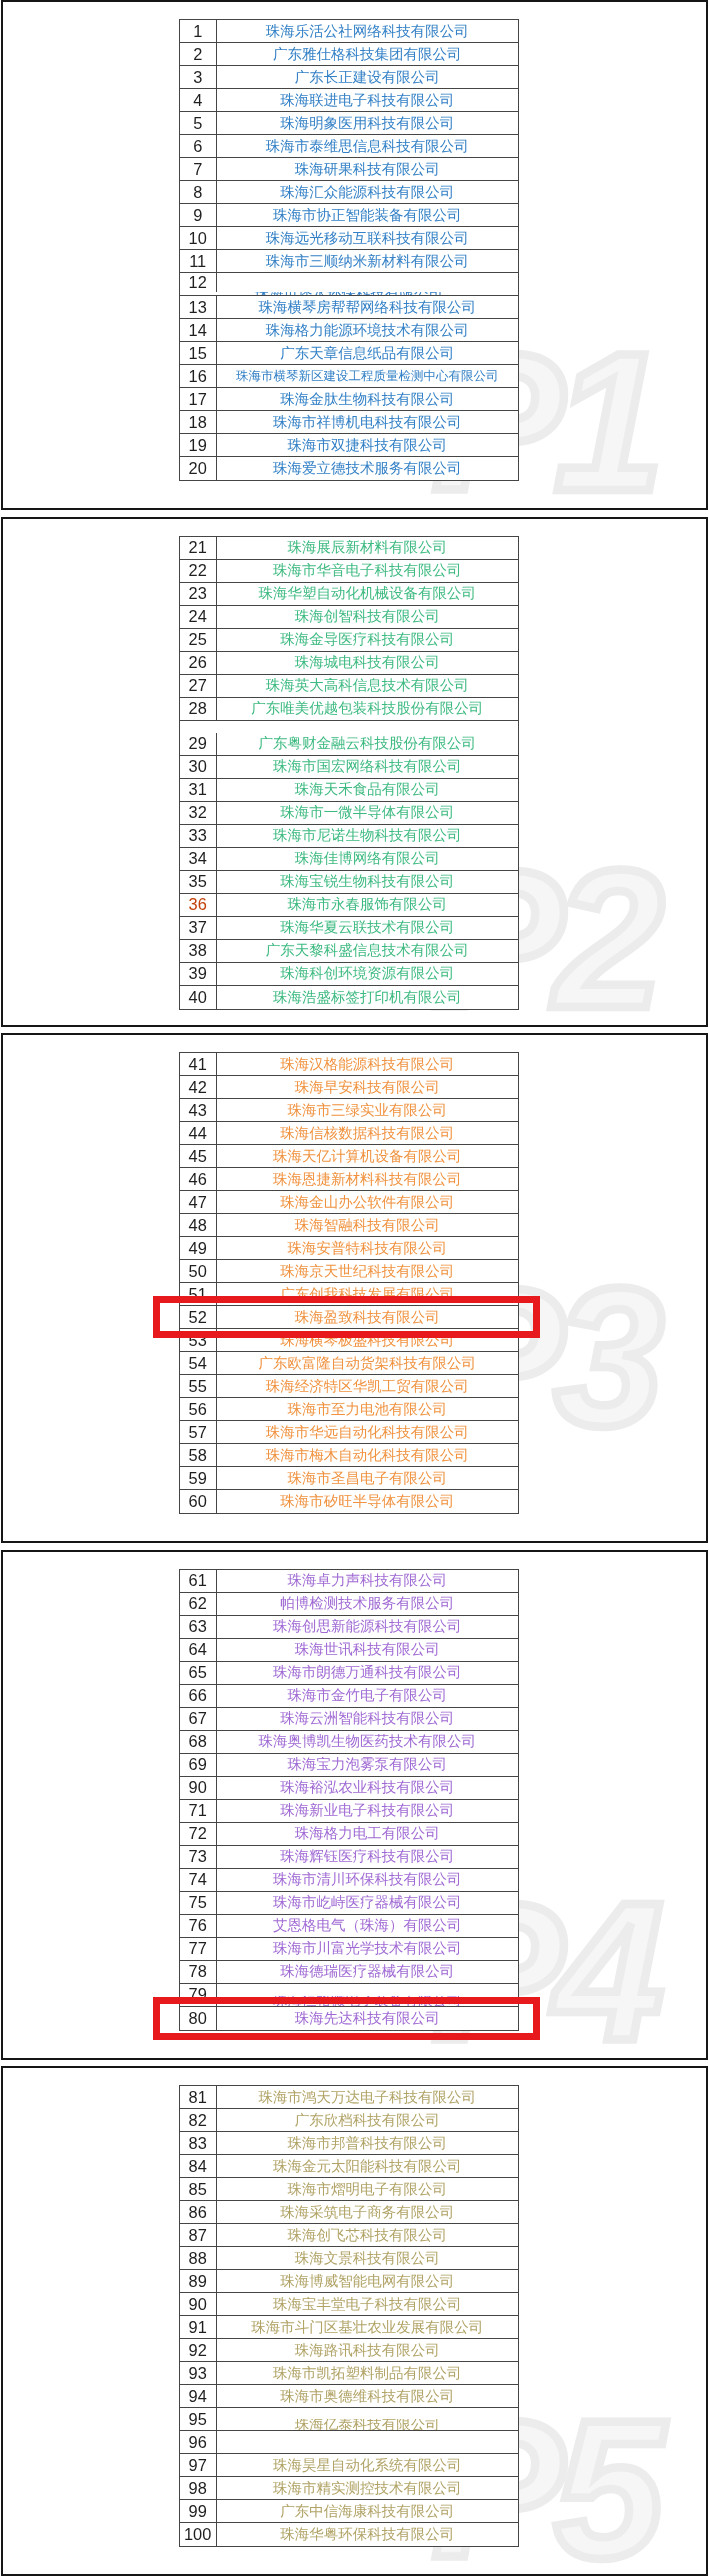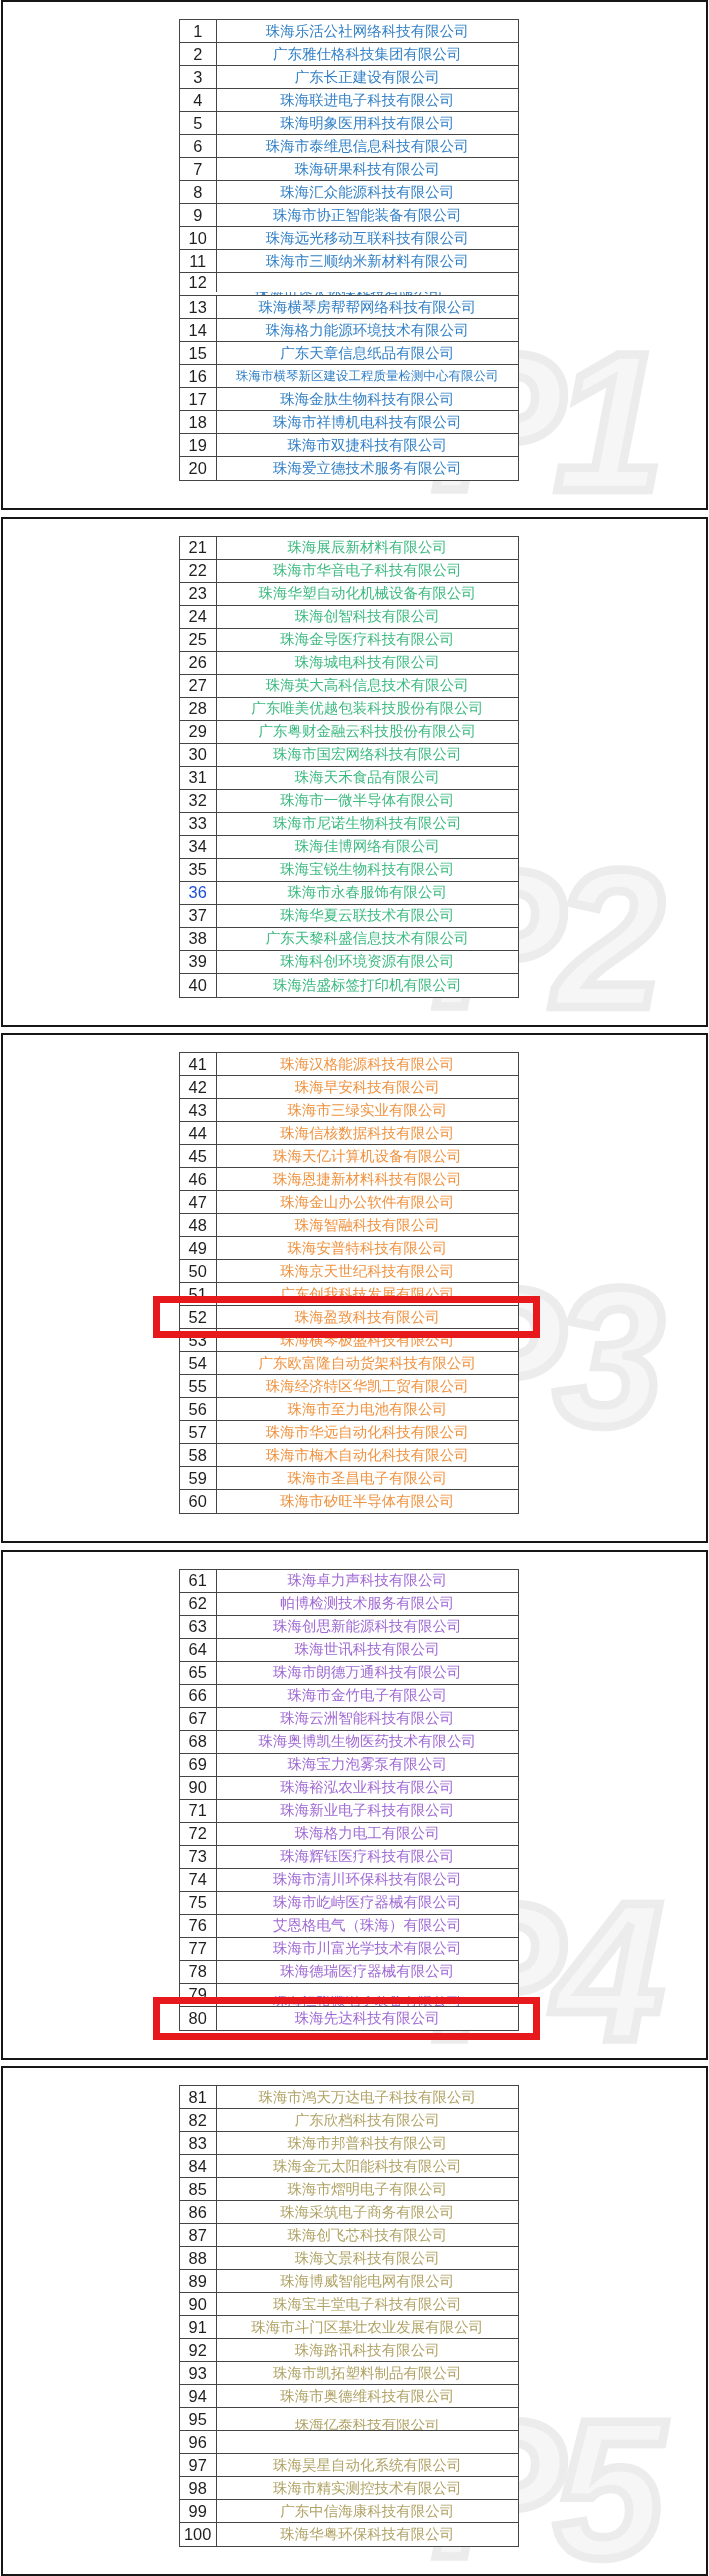--- a/index.html
+++ b/index.html
@@ -164,21 +164,21 @@
           <div class="cell-name" style="color: rgb(61, 186, 128);">珠海城电科技有限公司</div>
         </div>
         <div class="row" style="border-bottom-color: rgb(69, 69, 69);">
           <div class="cell-num" style="color: rgb(31, 31, 31); border-right-color: rgb(69, 69, 69);">27</div>
           <div class="cell-name" style="color: rgb(61, 186, 128);">珠海英大高科信息技术有限公司</div>
         </div>
         <div class="row" style="border-bottom-color: rgb(69, 69, 69);">
           <div class="cell-num" style="color: rgb(31, 31, 31); border-right-color: rgb(69, 69, 69);">28</div>
           <div class="cell-name" style="color: rgb(61, 186, 128);">广东唯美优越包装科技股份有限公司</div>
         </div>
-        <div class="row" style="border-bottom-color: rgb(69, 69, 69);">
+        <div class="row" style="border-bottom-color: rgb(69, 69, 69); margin-top: 12px;">
           <div class="cell-num" style="color: rgb(31, 31, 31); border-right-color: rgb(69, 69, 69);">29</div>
           <div class="cell-name" style="color: rgb(61, 186, 128);">广东粤财金融云科技股份有限公司</div>
         </div>
         <div class="row" style="border-bottom-color: rgb(69, 69, 69);">
           <div class="cell-num" style="color: rgb(31, 31, 31); border-right-color: rgb(69, 69, 69);">30</div>
           <div class="cell-name" style="color: rgb(61, 186, 128);">珠海市国宏网络科技有限公司</div>
         </div>
         <div class="row" style="border-bottom-color: rgb(69, 69, 69);">
           <div class="cell-num" style="color: rgb(31, 31, 31); border-right-color: rgb(69, 69, 69);">31</div>
           <div class="cell-name" style="color: rgb(61, 186, 128);">珠海天禾食品有限公司</div>
@@ -193,21 +193,21 @@
         </div>
         <div class="row" style="border-bottom-color: rgb(69, 69, 69);">
           <div class="cell-num" style="color: rgb(31, 31, 31); border-right-color: rgb(69, 69, 69);">34</div>
           <div class="cell-name" style="color: rgb(61, 186, 128);">珠海佳博网络有限公司</div>
         </div>
         <div class="row" style="border-bottom-color: rgb(69, 69, 69);">
           <div class="cell-num" style="color: rgb(31, 31, 31); border-right-color: rgb(69, 69, 69);">35</div>
           <div class="cell-name" style="color: rgb(61, 186, 128);">珠海宝锐生物科技有限公司</div>
         </div>
         <div class="row" style="border-bottom-color: rgb(69, 69, 69);">
-          <div class="cell-num" style="color: #1d4ed8; border-right-color: rgb(69, 69, 69);">36</div>
+          <div class="cell-num" style="color: #c2410c; border-right-color: rgb(69, 69, 69);">36</div>
           <div class="cell-name" style="color: rgb(61, 186, 128);">珠海市永春服饰有限公司</div>
         </div>
         <div class="row" style="border-bottom-color: rgb(69, 69, 69);">
           <div class="cell-num" style="color: rgb(31, 31, 31); border-right-color: rgb(69, 69, 69);">37</div>
           <div class="cell-name" style="color: rgb(61, 186, 128);">珠海华夏云联技术有限公司</div>
         </div>
         <div class="row" style="border-bottom-color: rgb(69, 69, 69);">
           <div class="cell-num" style="color: rgb(31, 31, 31); border-right-color: rgb(69, 69, 69);">38</div>
           <div class="cell-name" style="color: rgb(61, 186, 128);">广东天黎科盛信息技术有限公司</div>
         </div>

